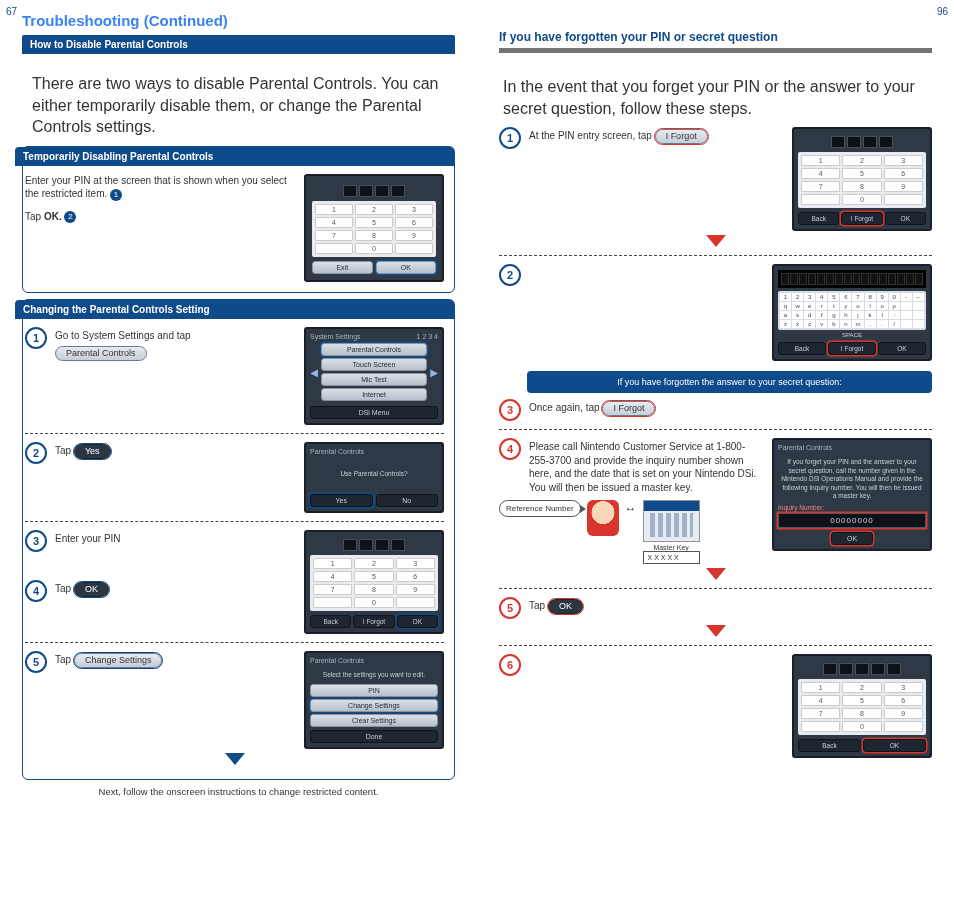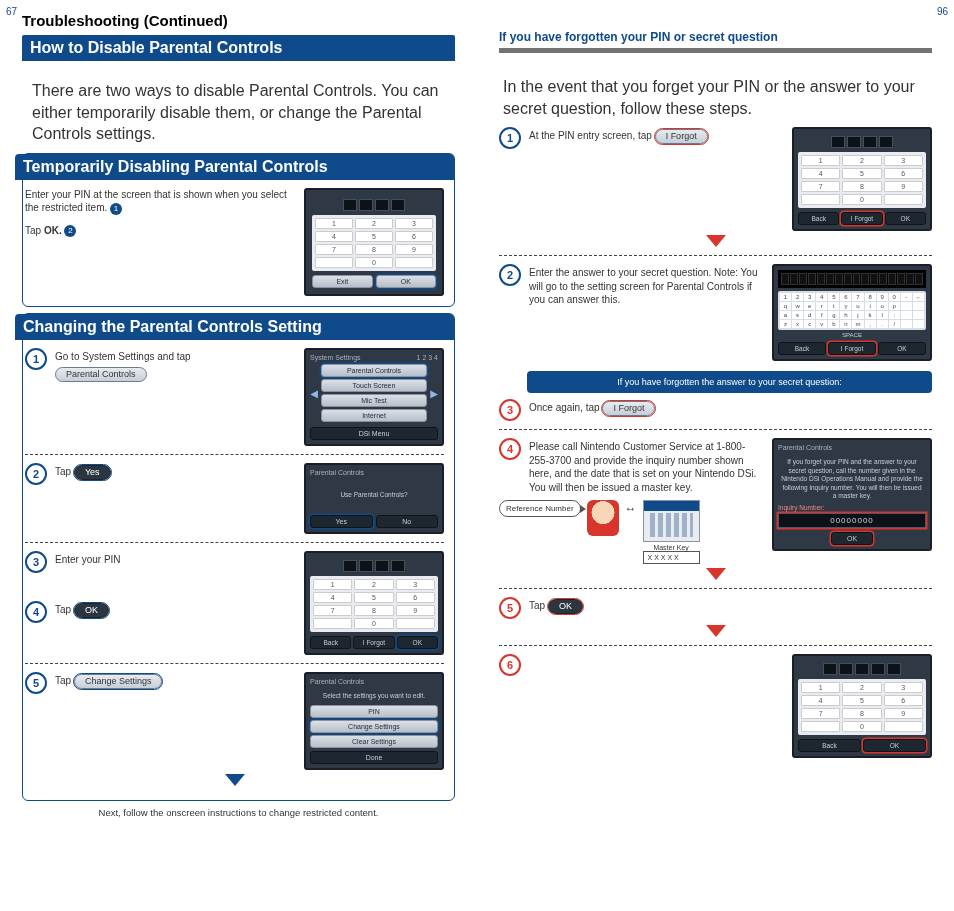--- a/index.html
+++ b/index.html
@@ -27,31 +27,31 @@
   .page-right { padding: 10px 22px 10px 22px; }
   .page-num {
     color: #fff;
     font-size: 10px;
     position: absolute;
     top: 6px;
   }
   .page-num.left { left: 6px; color: #0f4a8a; }
   .page-num.right { right: 6px; color: #0f4a8a; }
   .breadcrumb {
-    color: #000000;
+    color: #3b82f6;
     font-weight: 700;
     font-size: 15px;
     margin: 2px 0 6px 0;
   }
   .h-bar {
     background: #0f4a8a;
     color: #fff;
     font-weight: 700;
     padding: 4px 8px;
-    font-size: 16px;
+    font-size: 10px;
     border-radius: 2px 2px 0 0;
   }
   .h-title {
     color: #0f4a8a;
     font-weight: 700;
     font-size: 12px;
     padding: 0 0 4px 0;
     border-bottom: 5px solid #737373;
     margin-bottom: 4px;
   }
@@ -417,21 +417,20 @@
           <div class="ds-btn dark">OK</div>
         </div>
       </div>
     </div>
     <div class="triangle-down red"></div>
     <div class="sep"></div>
 
     <div class="row-right">
       <div class="step-block" style="display:flex;gap:8px;">
         <div class="step-num">2</div>
-        <div class="step-text">Enter the answer to your secret question. Note: You will go to the setting screen for Parental Controls if you can answer this.</div>
       </div>
       <div class="ds-screen wide">
         <div class="answer-bar">
           <div></div>
             <div></div>
             <div></div>
             <div></div>
             <div></div>
             <div></div>
             <div></div>

